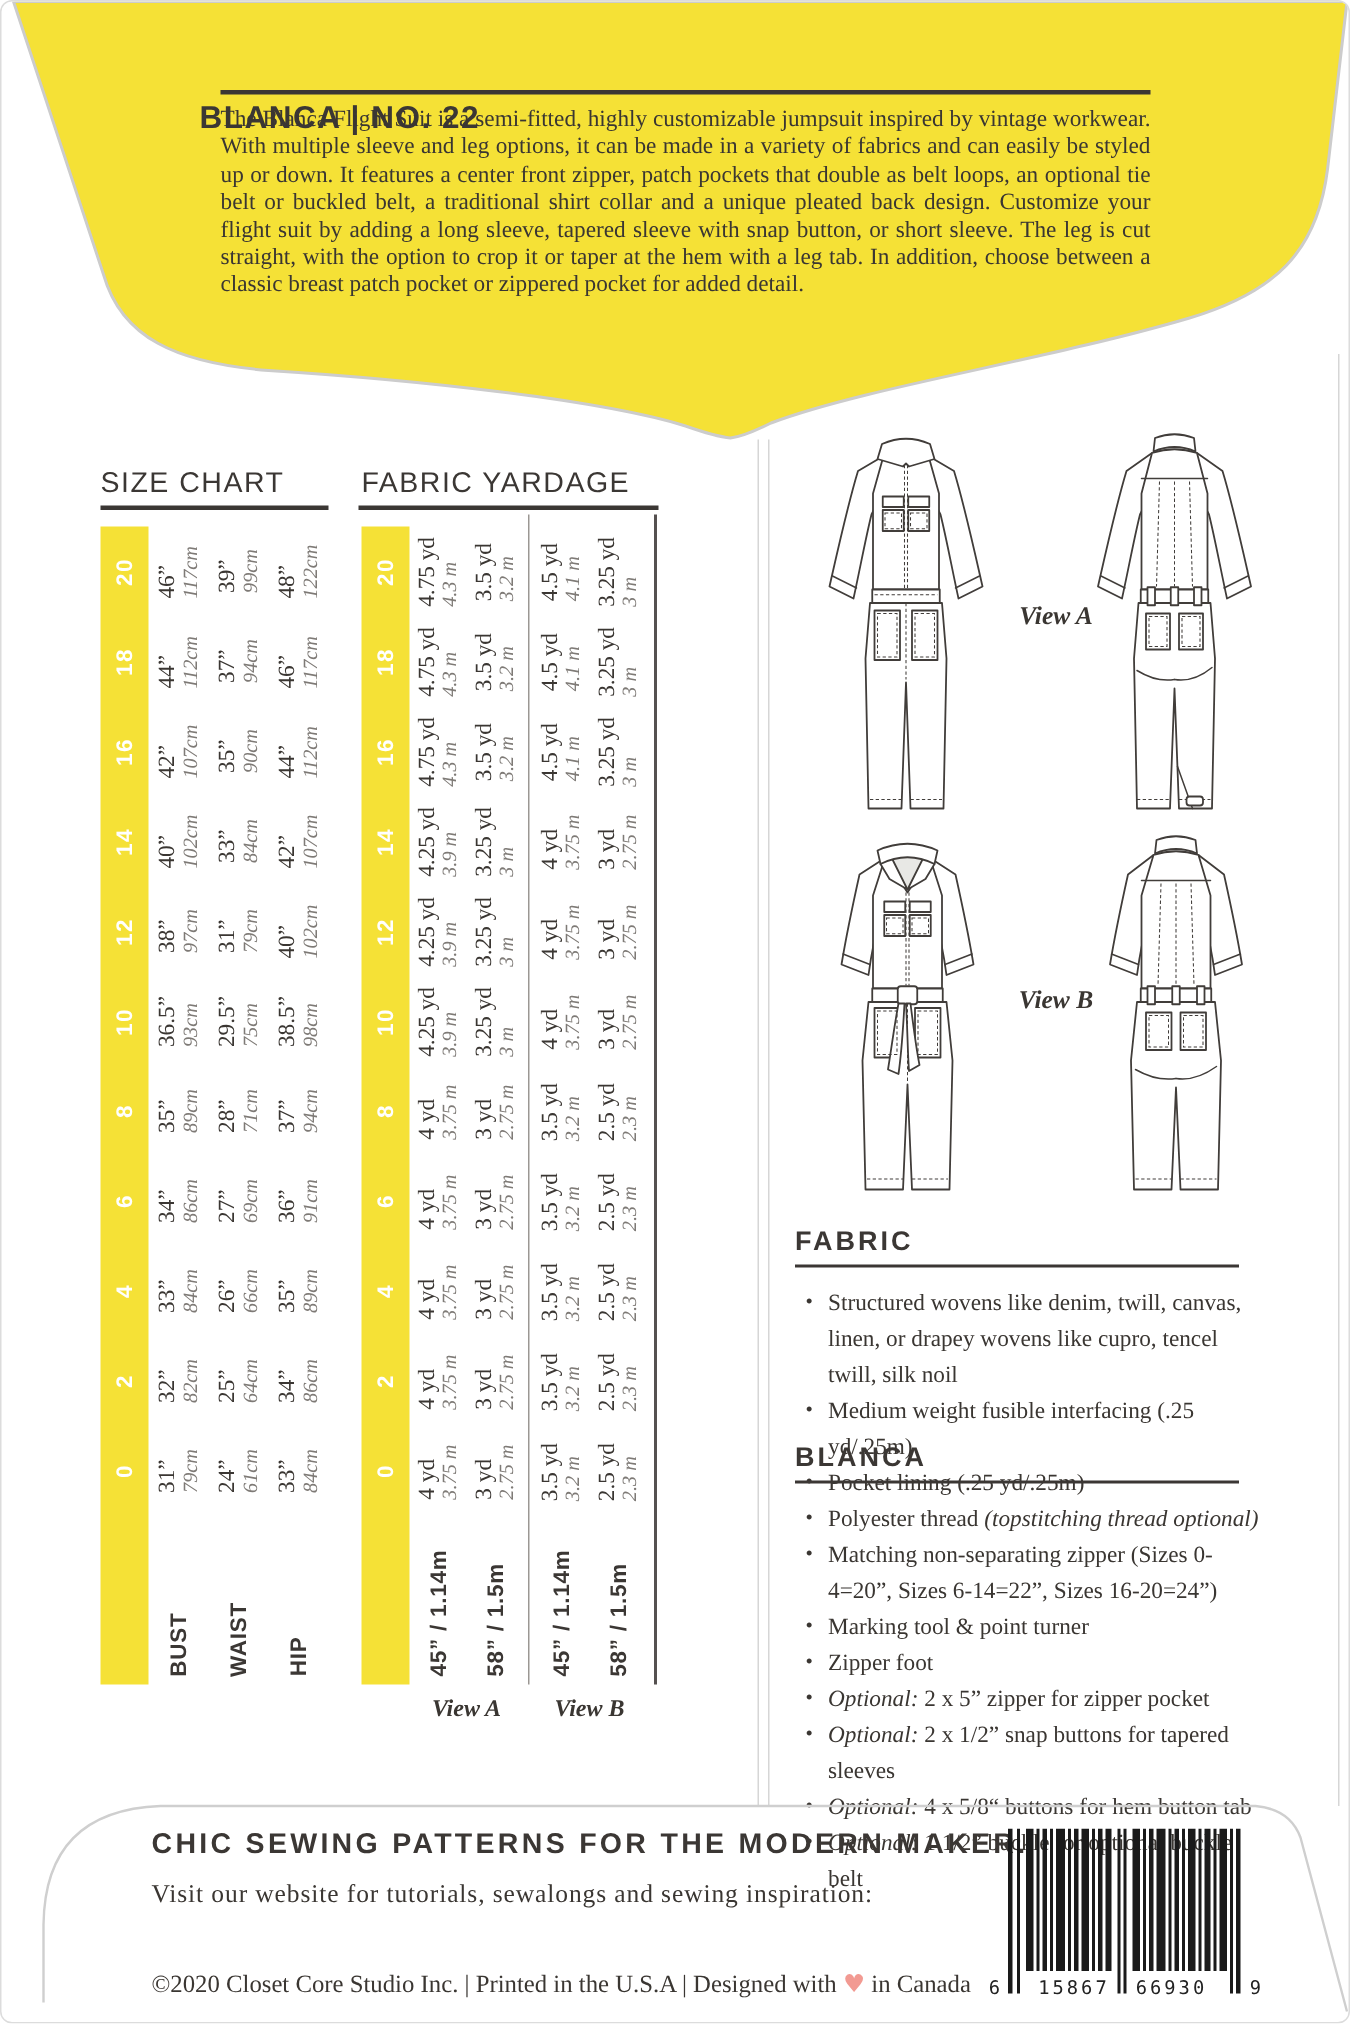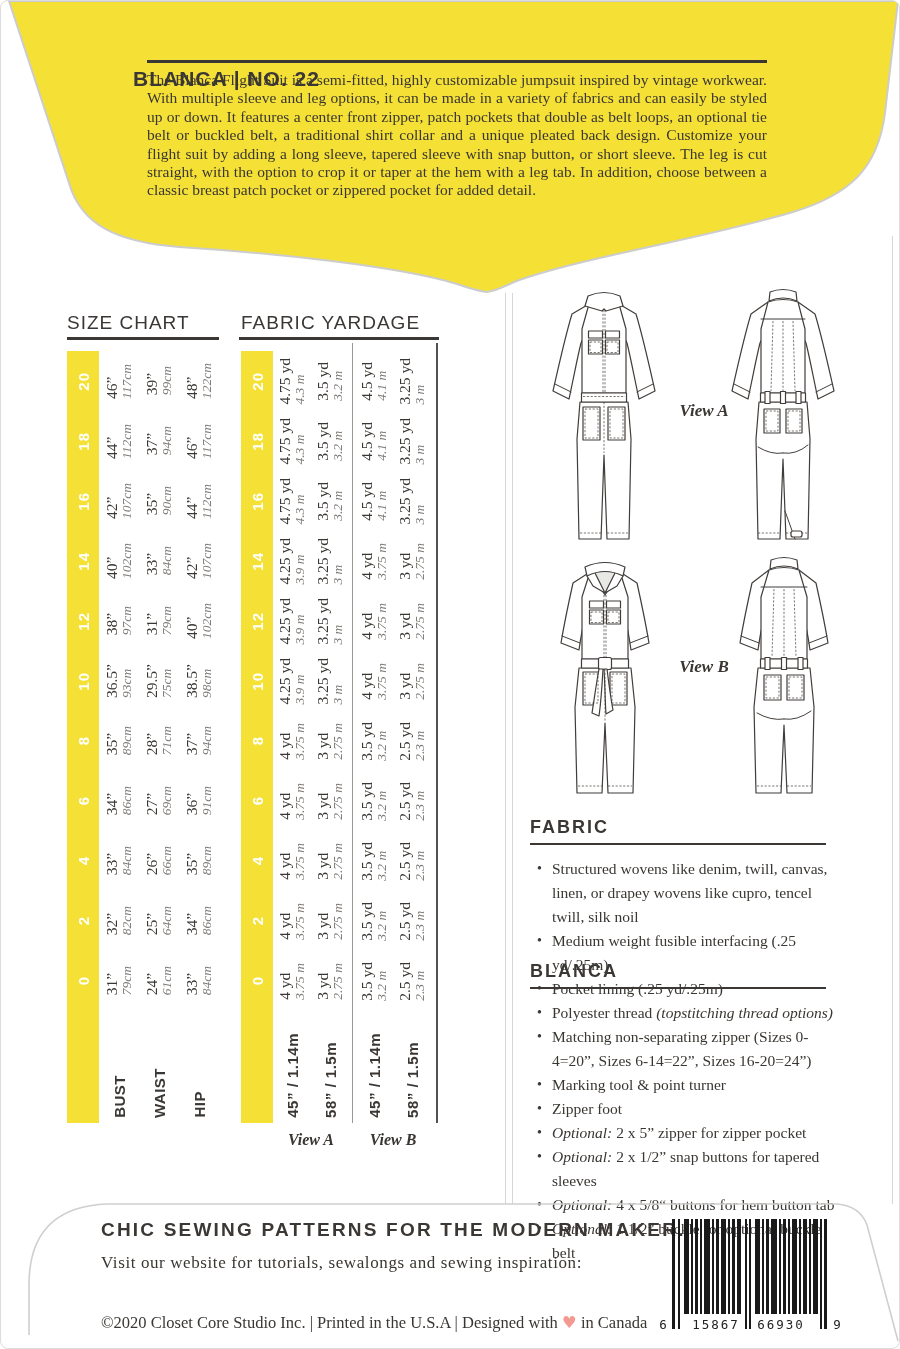--- a/index.html
+++ b/index.html
@@ -860,21 +860,21 @@
   <div class="rsec-rule" style="top:842px"></div>
   <ul class="blist" style="top:856px" id="fabric-list">
       <li><span class="bdot">•</span><span>Structured wovens like denim, twill, canvas, linen, or drapey wovens like cupro, tencel twill, silk noil</span></li>
       <li><span class="bdot">•</span><span>Medium weight fusible interfacing (.25 yd/.25m)</span></li>
       <li><span class="bdot">•</span><span>Pocket lining (.25 yd/.25m)</span></li>
     </ul>
 
   <div class="rsec-title" style="top:960px">BLANCA</div>
   <div class="rsec-rule" style="top:986px"></div>
   <ul class="blist" style="top:1000px" id="notions-list">
-      <li><span class="bdot">•</span><span>Polyester thread </span><i>(topstitching thread options)</i></li>
+      <li><span class="bdot">•</span><span>Polyester thread </span><i>(topstitching thread optional)</i></li>
       <li><span class="bdot">•</span><span>Matching non-separating zipper (Sizes 0-4=20”, Sizes 6-14=22”, Sizes 16-20=24”)</span></li>
       <li><span class="bdot">•</span><span>Marking tool &amp; point turner</span></li>
       <li><span class="bdot">•</span><span>Zipper foot</span></li>
       <li><span class="bdot">•</span><i>Optional:</i><span> 2 x 5” zipper for zipper pocket</span></li>
       <li><span class="bdot">•</span><i>Optional:</i><span> 2 x 1/2” snap buttons for tapered sleeves</span></li>
       <li><span class="bdot">•</span><i>Optional:</i><span> 4 x 5/8“ buttons for hem button tab</span></li>
       <li><span class="bdot">•</span><i>Optional:</i><span> 1 1/2” buckle for optional buckle belt</span></li>
     </ul>
 
   <svg class="abs" style="left:0;top:1190px" width="900" height="159" viewBox="0 0 900 159">

